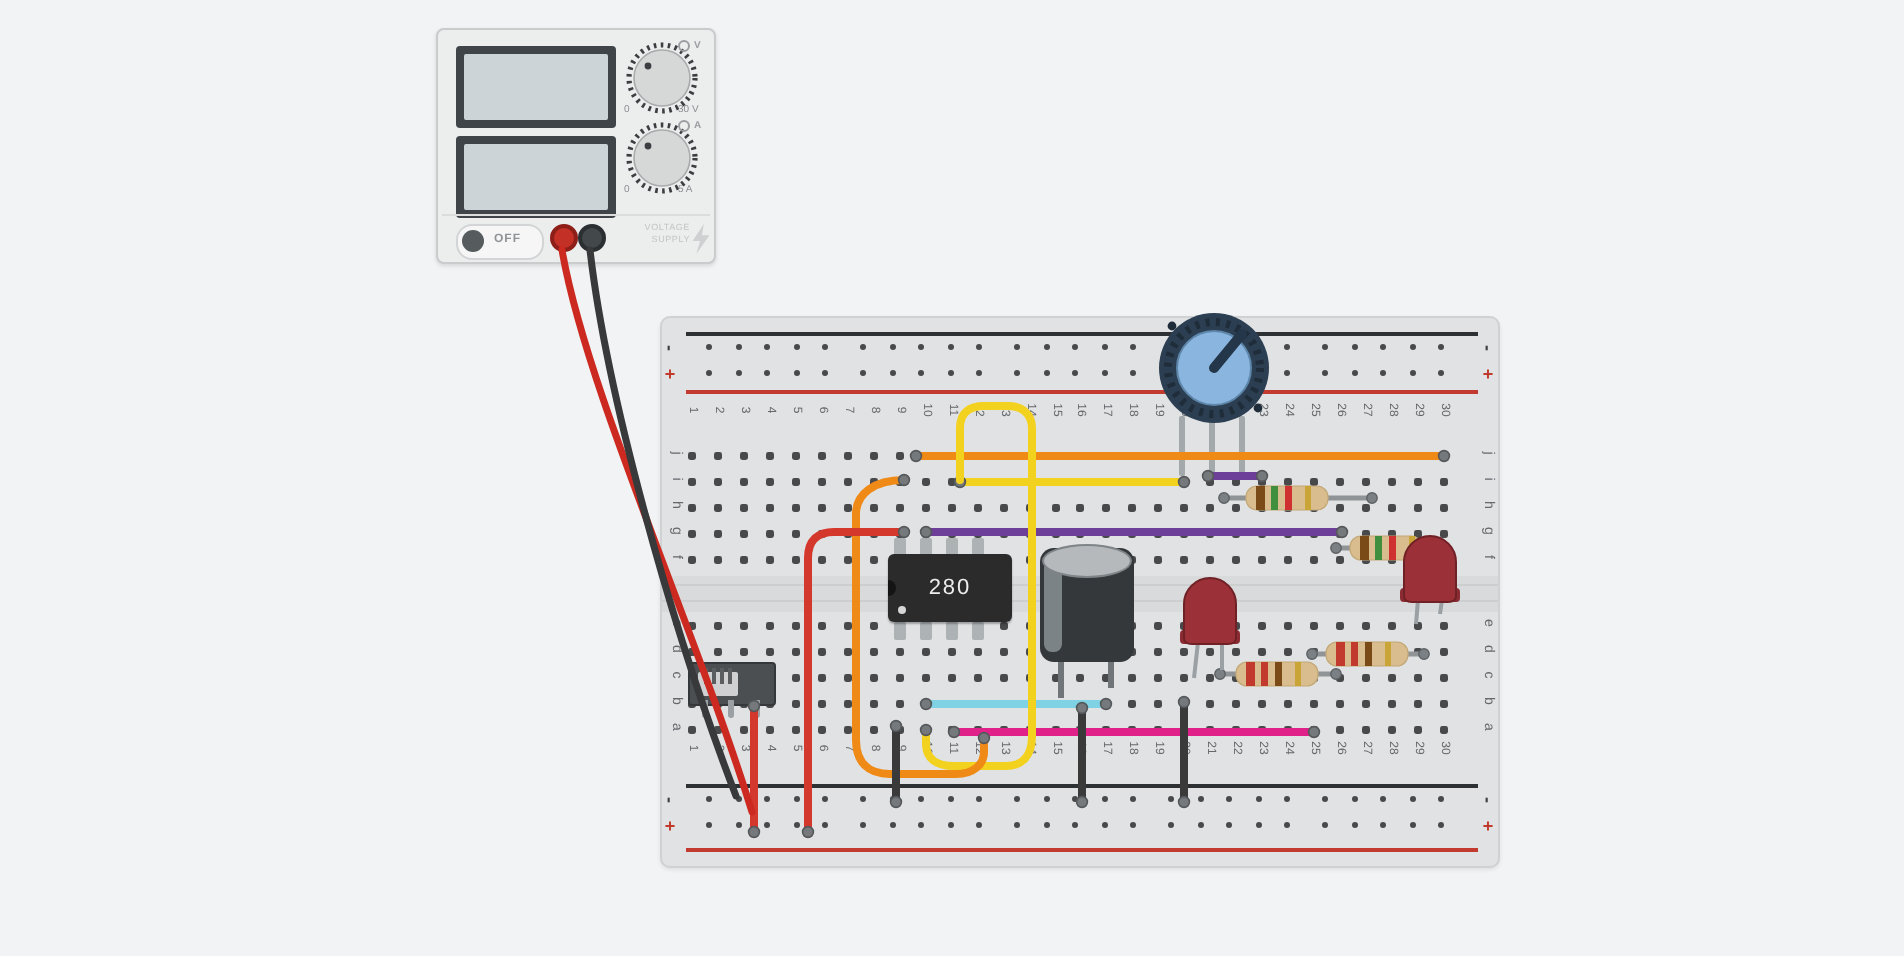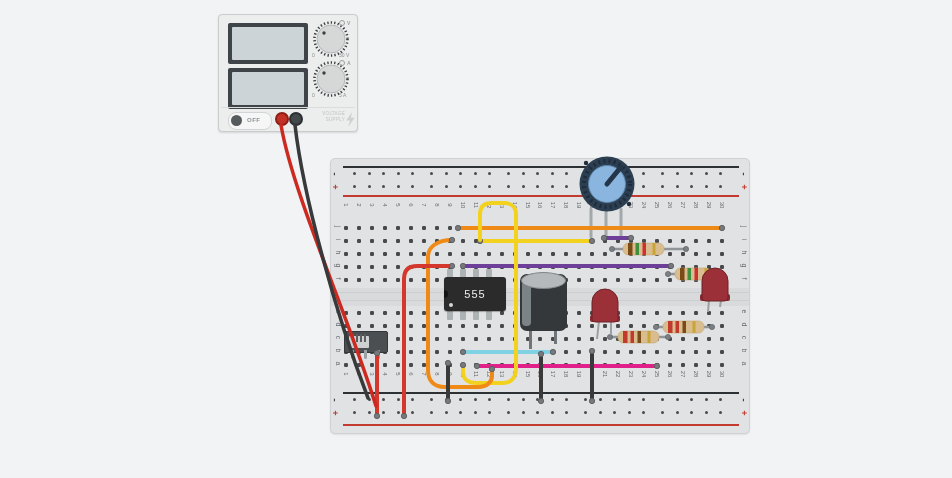--- a/index.html
+++ b/index.html
@@ -621,21 +621,21 @@
       <div class="ic-pin" style="left: 460px; top: 269px;"></div>
       <div class="ic-pin" style="left: 460px; top: 311px;"></div>
       <div class="ic-pin" style="left: 473px; top: 269px;"></div>
       <div class="ic-pin" style="left: 473px; top: 311px;"></div>
       <div class="ic-pin" style="left: 486px; top: 269px;"></div>
       <div class="ic-pin" style="left: 486px; top: 311px;"></div>
     </div>
   <div class="ic">
     <div class="ic-notch"></div>
     <div class="ic-dot"></div>
-    <div class="ic-label">555</div>
+    <div class="ic-label">280</div>
   </div>
 
   <div class="sswitch">
     <div class="ss-slider"></div>
     <div class="ss-rib" style="left:7px"></div>
       <div class="ss-rib" style="left:11px"></div>
     <div class="ss-rib" style="left:15px"></div>
       <div class="ss-rib" style="left:19px"></div>
   </div>
   <div id="switch-pins" class="layer">

